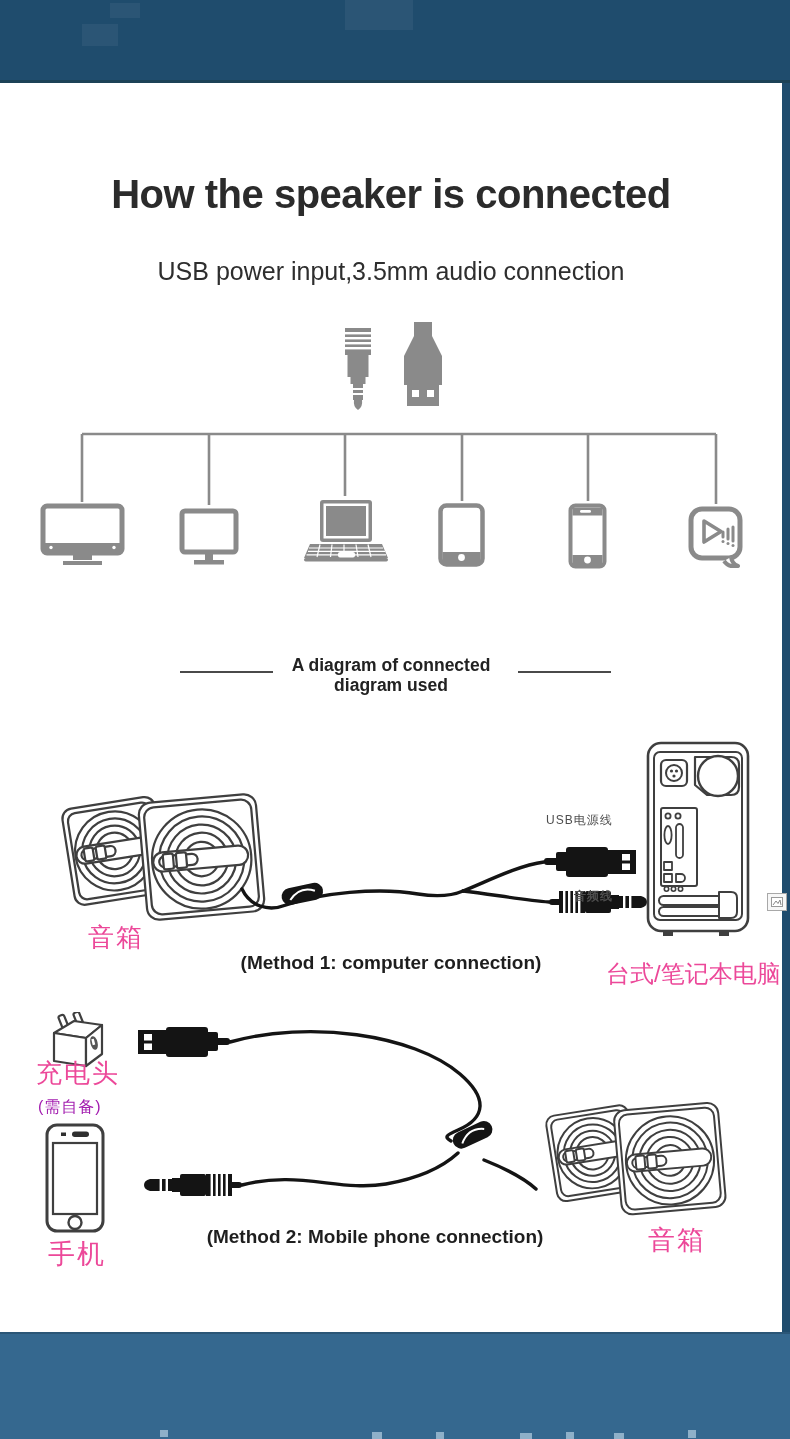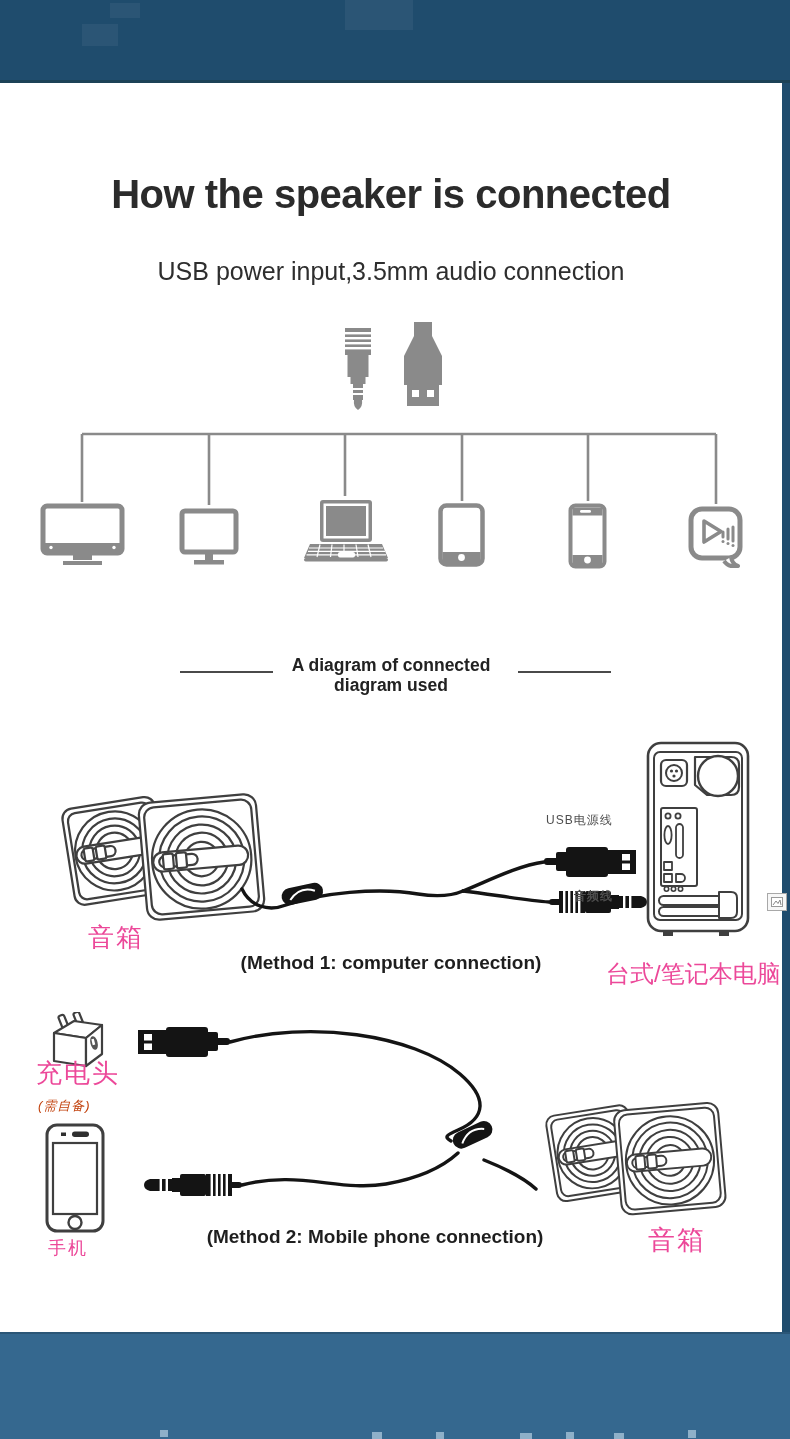--- a/index.html
+++ b/index.html
@@ -12,21 +12,21 @@
   .footer{left:0;top:1332px;width:790px;height:107px;background:#35688f;border-top:2px solid #2b5677;z-index:4;}
   .speck{position:absolute;background:rgba(215,235,250,0.55);}
   .title{left:0;top:172px;width:782px;text-align:center;font-size:40px;font-weight:bold;
          color:#2b2b2b;letter-spacing:-0.5px;}
   .subtitle{left:0;top:257px;width:782px;text-align:center;font-size:25px;font-weight:normal;color:#2e2e2e;}
   .divcap{left:0;top:655px;width:782px;text-align:center;font-size:17.5px;font-weight:bold;
           color:#222;line-height:20px;}
   .divline{height:2px;background:#4a4a4a;}
   .cnlabel{font-size:26px;color:#ec4899;letter-spacing:2px;white-space:nowrap;}
   .cablelabel{font-size:12px;color:#4d4d4d;letter-spacing:1px;white-space:nowrap;}
-  .note{font-size:13px;color:#c2410c;letter-spacing:1px;white-space:nowrap;font-style:italic;}
+  .note{font-size:16px;color:#a21caf;letter-spacing:1px;white-space:nowrap;}
   .mcaption{width:782px;text-align:center;font-size:19px;font-weight:bold;color:#1e1e1e;}
   .brokenimg{left:767px;top:893px;width:18px;height:16px;background:#f7f7f7;border:1px solid #a8a8a8;
              z-index:5;display:flex;align-items:center;justify-content:center;}
   svg{display:block;}
 </style>
 </head>
 <body>
 
 <div class="canvas">
 
@@ -271,21 +271,21 @@
 
   <svg class="abs" style="left:44px;top:1122px;" width="62" height="112" viewBox="0 0 62 112">
     <g stroke="#3f3f3f" fill="#fff">
       <rect x="3" y="3" width="56" height="106" rx="10" stroke-width="3"></rect>
       <rect x="9" y="21" width="44" height="71" stroke-width="2.2"></rect>
       <rect x="28" y="9.5" width="17" height="5.5" rx="2.75" fill="#2f2f2f" stroke="none"></rect>
       <rect x="17" y="10.5" width="5" height="3.5" fill="#2f2f2f" stroke="none"></rect>
       <circle cx="31" cy="100.5" r="6.5" stroke-width="2.4"></circle>
     </g>
   </svg>
-  <div class="abs cnlabel" style="left:48px;top:1236px;font-size:18px;">手机</div>
+  <div class="abs cnlabel" style="left:48px;top:1236px;font-size:27px;">手机</div>
 
   <svg class="abs" style="left:128px;top:1012px;" width="530" height="200" viewBox="0 0 530 200">
     <g stroke="#141414" stroke-width="3.4" fill="none" stroke-linecap="round">
       <path d="M102,30 C180,8 285,22 332,62 C360,86 358,106 330,118 C318,123 316,125 323,129"></path>
       <path d="M114,173 C170,158 212,180 258,172 C298,165 318,152 330,141"></path>
       <path d="M356,148 C376,156 396,166 408,177"></path>
     </g>
     <g transform="translate(322,124) rotate(-25)">
       <rect x="0" y="0" width="42" height="17" rx="8.5" fill="#141414"></rect>
       <path d="M8,12 Q20,0 34,8" stroke="#fff" stroke-width="2" fill="none"></path>

